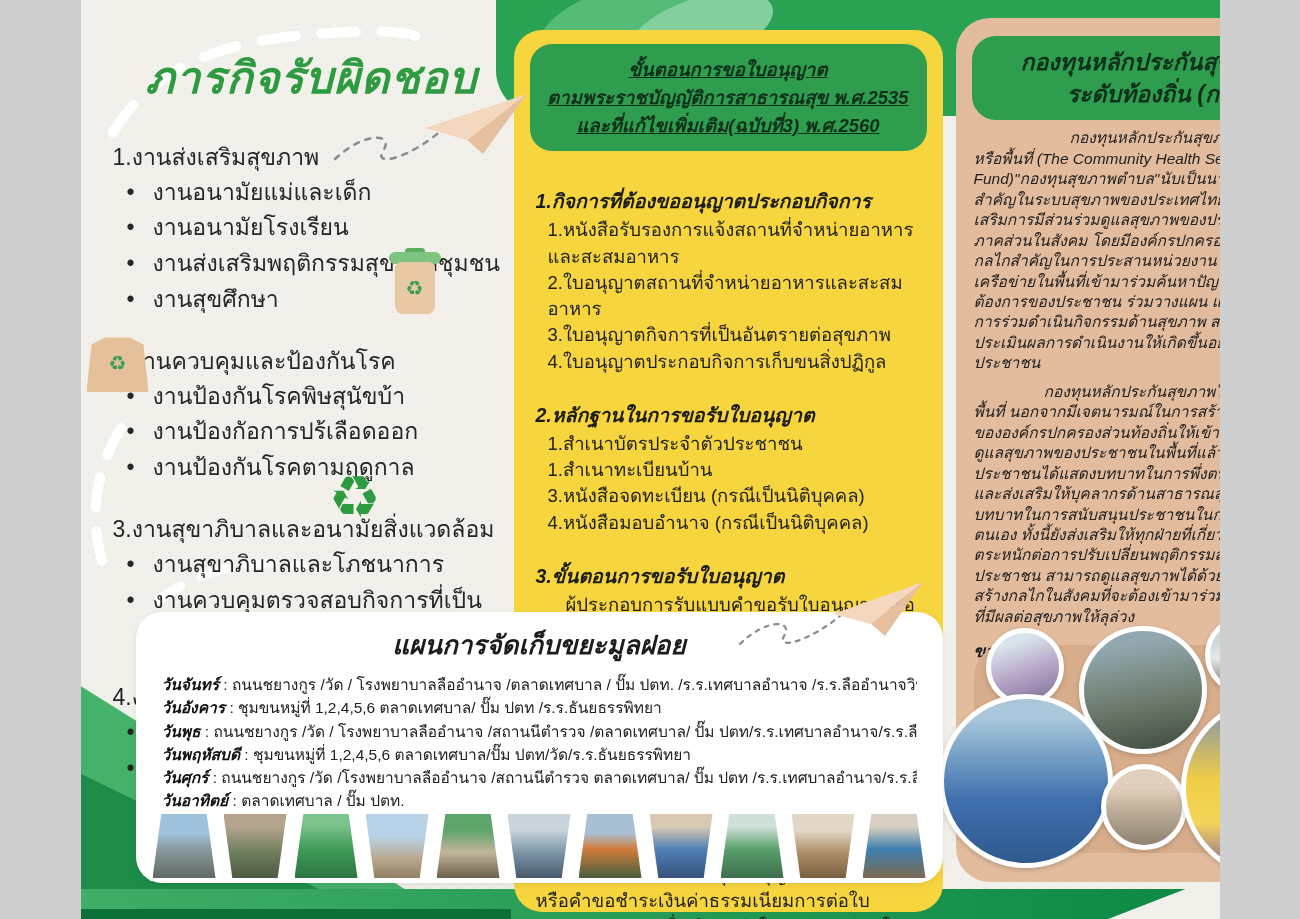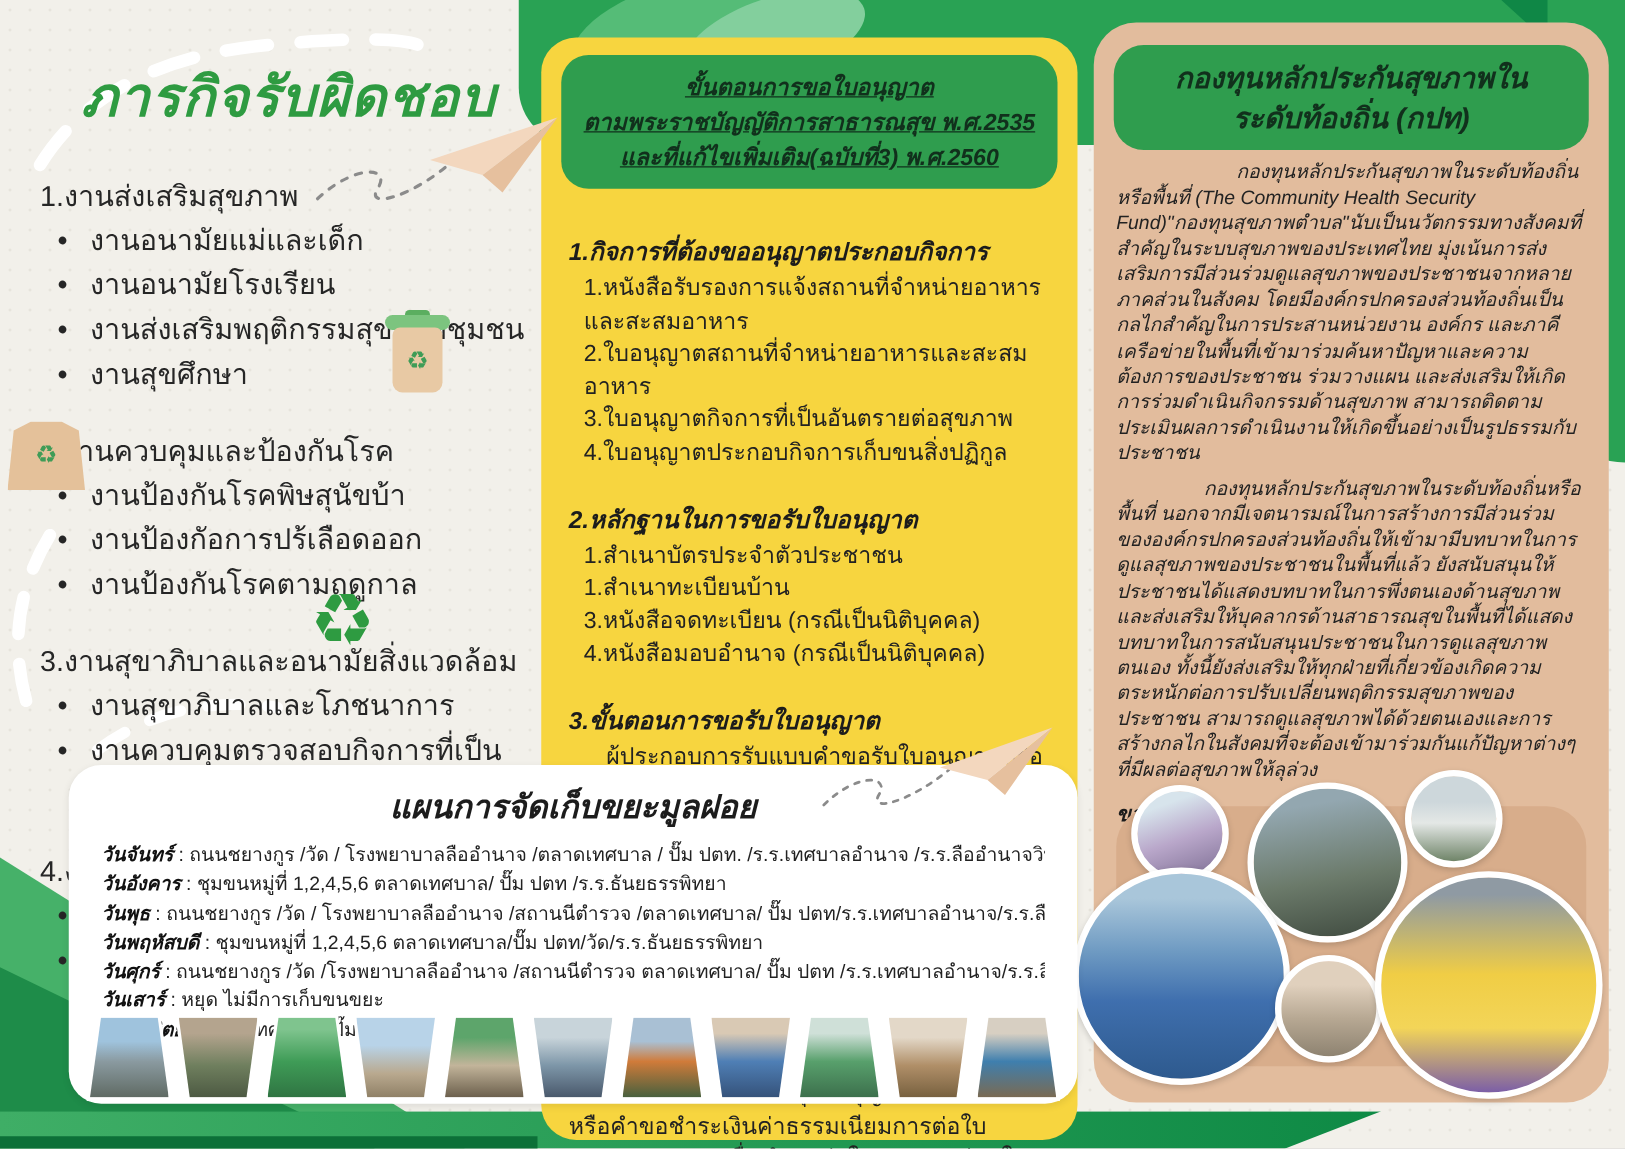--- a/index.html
+++ b/index.html
@@ -1,17 +1,17 @@
 <!DOCTYPE html>
 <html lang="th"><head>
 <meta charset="utf-8">
 <style>
   html,body{margin:0;padding:0;background:#cfcfcf;}
   .poster{
-    position:relative;width:1300px;height:919px;margin:0 auto;overflow:hidden;
+    position:relative;width:1139px;height:919px;margin:0 auto;overflow:hidden;
     background-color:#F2F0EA;
     background-image:radial-gradient(#e7e4dc 1px, transparent 1.4px);
     background-size:16px 16px;
     font-family:"Liberation Sans","DejaVu Sans",sans-serif;color:#232323;
   }
   
   .deco{position:absolute;}
   .deco-top-green{left:415px;top:-6px;width:885px;height:122px;background:#29A254;border-radius:0 0 90px 46px;}
   .deco-right-strip{left:1238px;top:0;width:62px;height:370px;background:#29A254;border-radius:0 0 0 110px;}
   .deco-corner-dark{left:1120px;top:0;width:180px;height:150px;background:#0F8746;clip-path:polygon(45% 0,100% 0,100% 60%);}
@@ -243,25 +243,20 @@
         <span class="sc-day">วันพฤหัสบดี</span>
         <span>:</span>
         <span>ชุมขนหมู่ที่ 1,2,4,5,6 ตลาดเทศบาล/ปั๊ม ปตท/วัด/ร.ร.ธันยธรรพิทยา</span>
       </div>
       <div class="sc-row">
         <span class="sc-day">วันศุกร์</span>
         <span>:</span>
         <span>ถนนชยางกูร /วัด /โรงพยาบาลลืออำนาจ /สถานนีตำรวจ ตลาดเทศบาล/ ปั๊ม ปตท /ร.ร.เทศบาลอำนาจ/ร.ร.ลืออำนาจวิทยาคม</span>
       </div>
       <div class="sc-row">
-        <span class="sc-day">วันเสาร์</span>
-        <span>:</span>
-        <span>หยุด ไม่มีการเก็บขนขยะ</span>
-      </div>
-      <div class="sc-row">
         <span class="sc-day">วันอาทิตย์</span>
         <span>:</span>
         <span>ตลาดเทศบาล / ปั๊ม ปตท.</span>
       </div>
     </div>
     <div class="strip">
       <div class="ph-wrap odd" aria-label="workers-sweeping-pavement">
           <div class="ph p1"></div>
         </div>
       <div class="ph-wrap even" aria-label="worker-sorting-waste">

